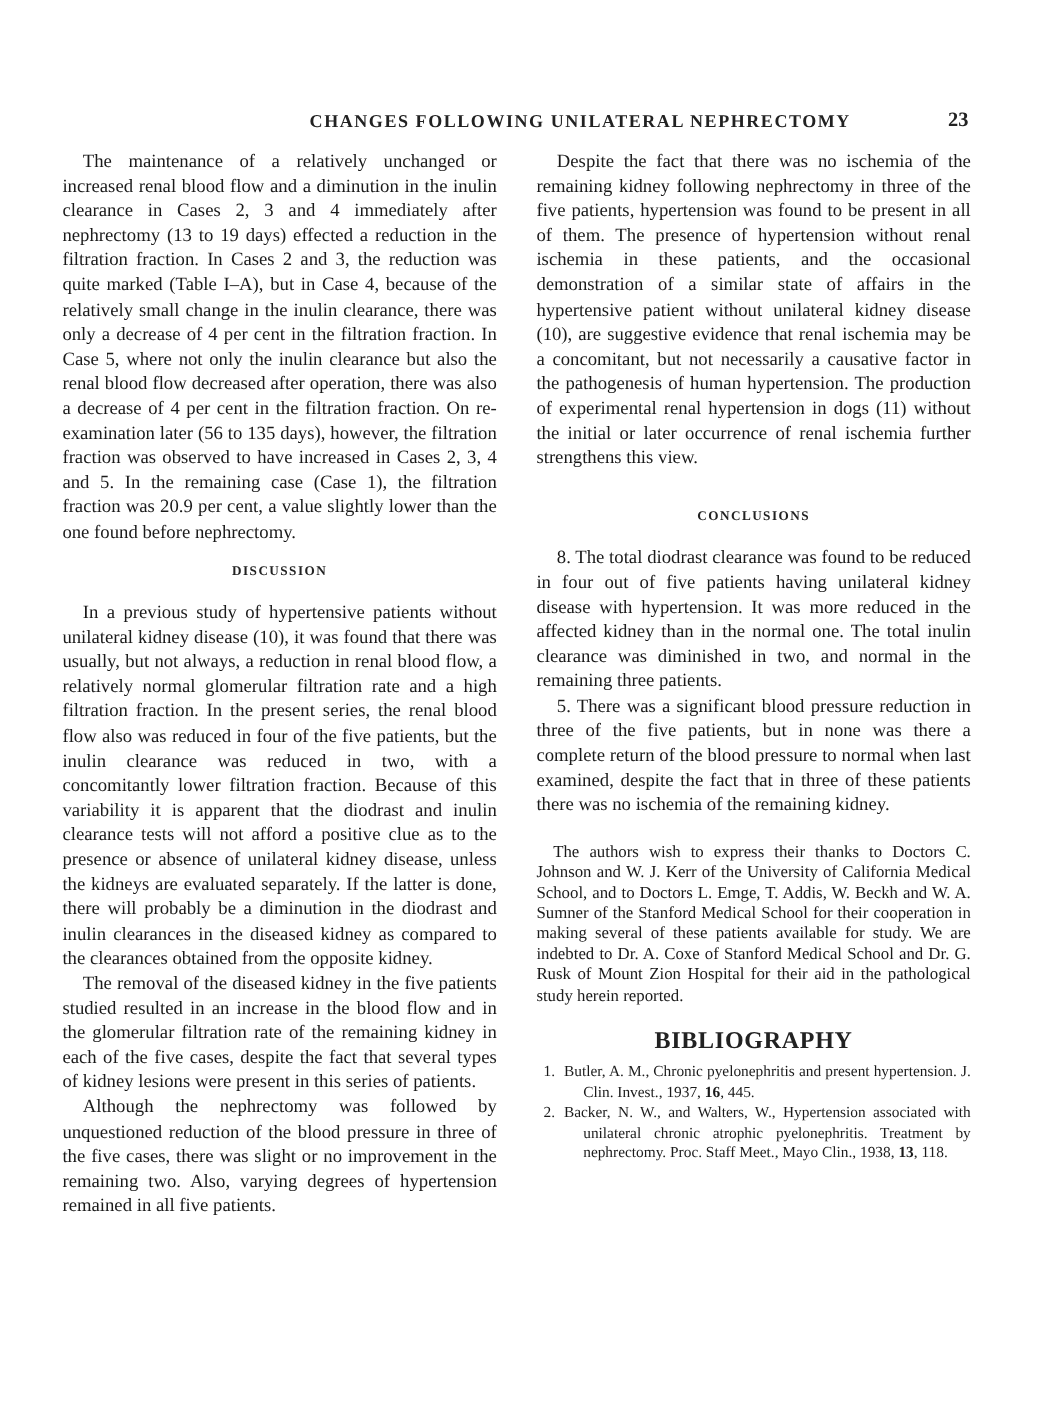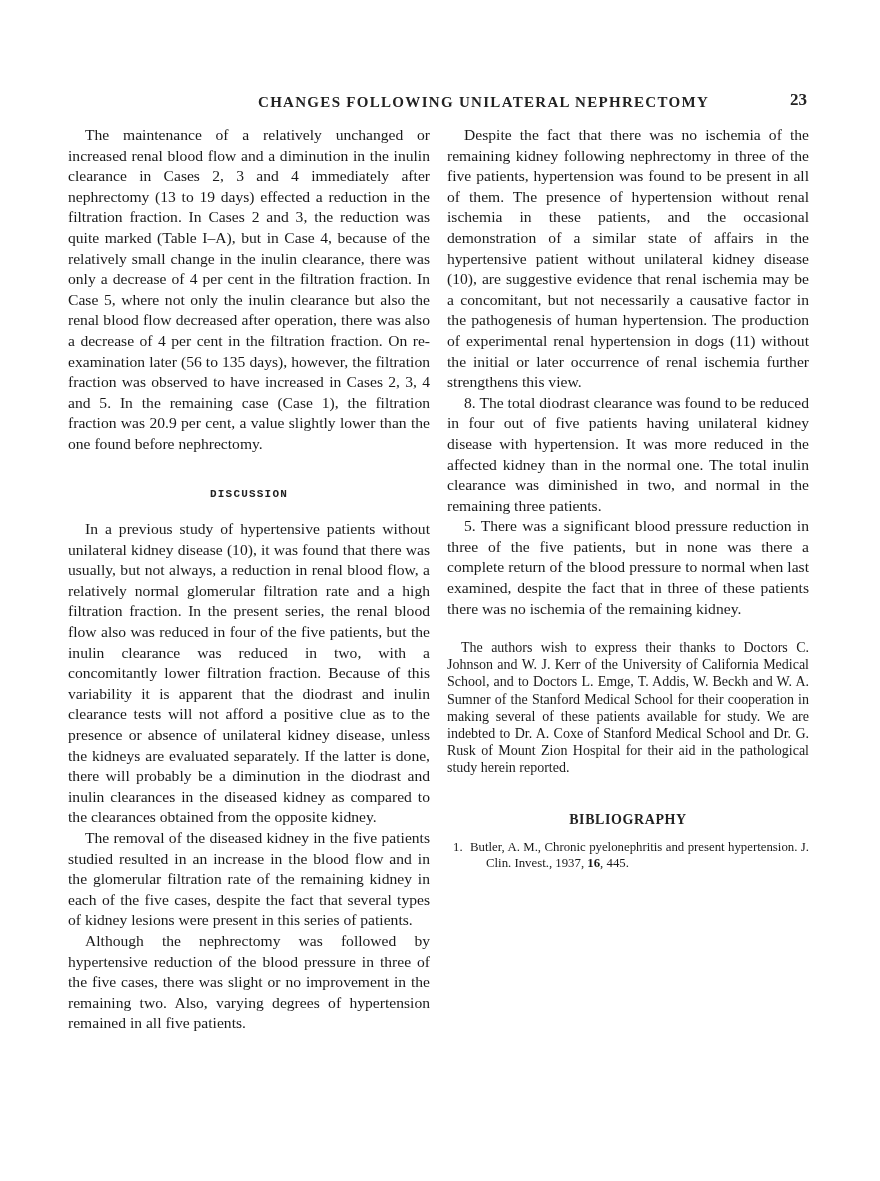--- a/index.html
+++ b/index.html
@@ -33,48 +33,48 @@
       color: #222;
       text-align: right;
     }
     .col {
       position: absolute;
       width: 362px;
       font-size: 15.6px;
       line-height: 20.6px;
       text-align: justify;
     }
-    .col-left { left: 68px; top: 125px; }
+    .col-left { left: 52px; top: 125px; }
     .col-right { left: 447px; top: 125px; }
     .para {
       margin: 0;
       text-indent: 17px;
     }
     .section-heading {
       text-align: center;
       font-size: 11px;
       font-weight: bold;
       letter-spacing: 1.2px;
       margin: 0;
       color: #222;
     }
-    .left-discussion { margin-top: 29px; margin-bottom: 15px; font-family: Liberation Mono, monospace; }
+    .left-discussion { margin-top: 11px; margin-bottom: 15px; }
     .right-conclusions { margin-top: 27px; margin-bottom: 15px; }
     .ack {
       margin: 20px 0 0 0;
       font-size: 14px;
       line-height: 17.1px;
       text-indent: 14px;
       text-align: justify;
     }
     .biblio-heading {
       text-align: center;
-      font-size: 14px;
+      font-size: 20px;
       letter-spacing: 0.6px;
-      margin: 34px 0 8px 0;
+      margin: 18px 0 8px 0;
       color: #222;
     }
     .biblio-list {
       list-style: none;
       margin: 0;
       padding: 0;
       font-size: 12.8px;
       line-height: 16.8px;
     }
     .biblio-item {
@@ -96,32 +96,36 @@
 <div class="running-head">CHANGES FOLLOWING UNILATERAL NEPHRECTOMY</div>
 <div class="page-number">23</div>
 
 <div class="col col-left">
   <p class="para">The maintenance of a relatively unchanged or increased renal blood flow and a diminution in the inulin clearance in Cases 2, 3 and 4 immediately after nephrectomy (13 to 19 days) effected a reduction in the filtration fraction. In Cases 2 and 3, the reduction was quite marked (Table I–A), but in Case 4, because of the relatively small change in the inulin clearance, there was only a decrease of 4 per cent in the filtration fraction. In Case 5, where not only the inulin clearance but also the renal blood flow decreased after operation, there was also a decrease of 4 per cent in the filtration fraction. On re-examination later (56 to 135 days), however, the filtration fraction was observed to have increased in Cases 2, 3, 4 and 5. In the remaining case (Case 1), the filtration fraction was 20.9 per cent, a value slightly lower than the one found before nephrectomy.</p>
 
   <h3 class="section-heading left-discussion">DISCUSSION</h3>
 
   <p class="para">In a previous study of hypertensive patients without unilateral kidney disease (10), it was found that there was usually, but not always, a reduction in renal blood flow, a relatively normal glomerular filtration rate and a high filtration fraction. In the present series, the renal blood flow also was reduced in four of the five patients, but the inulin clearance was reduced in two, with a concomitantly lower filtration fraction. Because of this variability it is apparent that the diodrast and inulin clearance tests will not afford a positive clue as to the presence or absence of unilateral kidney disease, unless the kidneys are evaluated separately. If the latter is done, there will probably be a diminution in the diodrast and inulin clearances in the diseased kidney as compared to the clearances obtained from the opposite kidney.</p>
   <p class="para">The removal of the diseased kidney in the five patients studied resulted in an increase in the blood flow and in the glomerular filtration rate of the remaining kidney in each of the five cases, despite the fact that several types of kidney lesions were present in this series of patients.</p>
-  <p class="para">Although the nephrectomy was followed by hypertensive reduction of the blood pressure in three of the five cases, there was slight or no improvement in the remaining two. Also, varying degrees of hypertension remained in all five patients.</p>
+  <p class="para">Although the nephrectomy was followed by unquestioned reduction of the blood pressure in three of the five cases, there was slight or no improvement in the remaining two. Also, varying degrees of hypertension remained in all five patients.</p>
 </div>
 
 <div class="col col-right">
   <p class="para">Despite the fact that there was no ischemia of the remaining kidney following nephrectomy in three of the five patients, hypertension was found to be present in all of them. The presence of hypertension without renal ischemia in these patients, and the occasional demonstration of a similar state of affairs in the hypertensive patient without unilateral kidney disease (10), are suggestive evidence that renal ischemia may be a concomitant, but not necessarily a causative factor in the pathogenesis of human hypertension. The production of experimental renal hypertension in dogs (11) without the initial or later occurrence of renal ischemia further strengthens this view.</p>
 
+  <h3 class="section-heading right-conclusions">CONCLUSIONS</h3>
 
   <p class="para">8. The total diodrast clearance was found to be reduced in four out of five patients having unilateral kidney disease with hypertension. It was more reduced in the affected kidney than in the normal one. The total inulin clearance was diminished in two, and normal in the remaining three patients.</p>
   <p class="para">5. There was a significant blood pressure reduction in three of the five patients, but in none was there a complete return of the blood pressure to normal when last examined, despite the fact that in three of these patients there was no ischemia of the remaining kidney.</p>
 
   <p class="ack">The authors wish to express their thanks to Doctors C. Johnson and W. J. Kerr of the University of California Medical School, and to Doctors L. Emge, T. Addis, W. Beckh and W. A. Sumner of the Stanford Medical School for their cooperation in making several of these patients available for study. We are indebted to Dr. A. Coxe of Stanford Medical School and Dr. G. Rusk of Mount Zion Hospital for their aid in the pathological study herein reported.</p>
 
   <h3 class="biblio-heading">BIBLIOGRAPHY</h3>
 
   <ol class="biblio-list">
     <li class="biblio-item">
       <span class="biblio-num">1.</span><span>Butler, A. M., Chronic pyelonephritis and present hypertension. J. Clin. Invest., 1937, </span><span class="bold">16</span><span>, 445.</span>
     </li>
+    <li class="biblio-item">
+      <span class="biblio-num">2.</span><span>Backer, N. W., and Walters, W., Hypertension associated with unilateral chronic atrophic pyelonephritis. Treatment by nephrectomy. Proc. Staff Meet., Mayo Clin., 1938, </span><span class="bold">13</span><span>, 118.</span>
+    </li>
   </ol>
 </div>
 
 </body></html>

